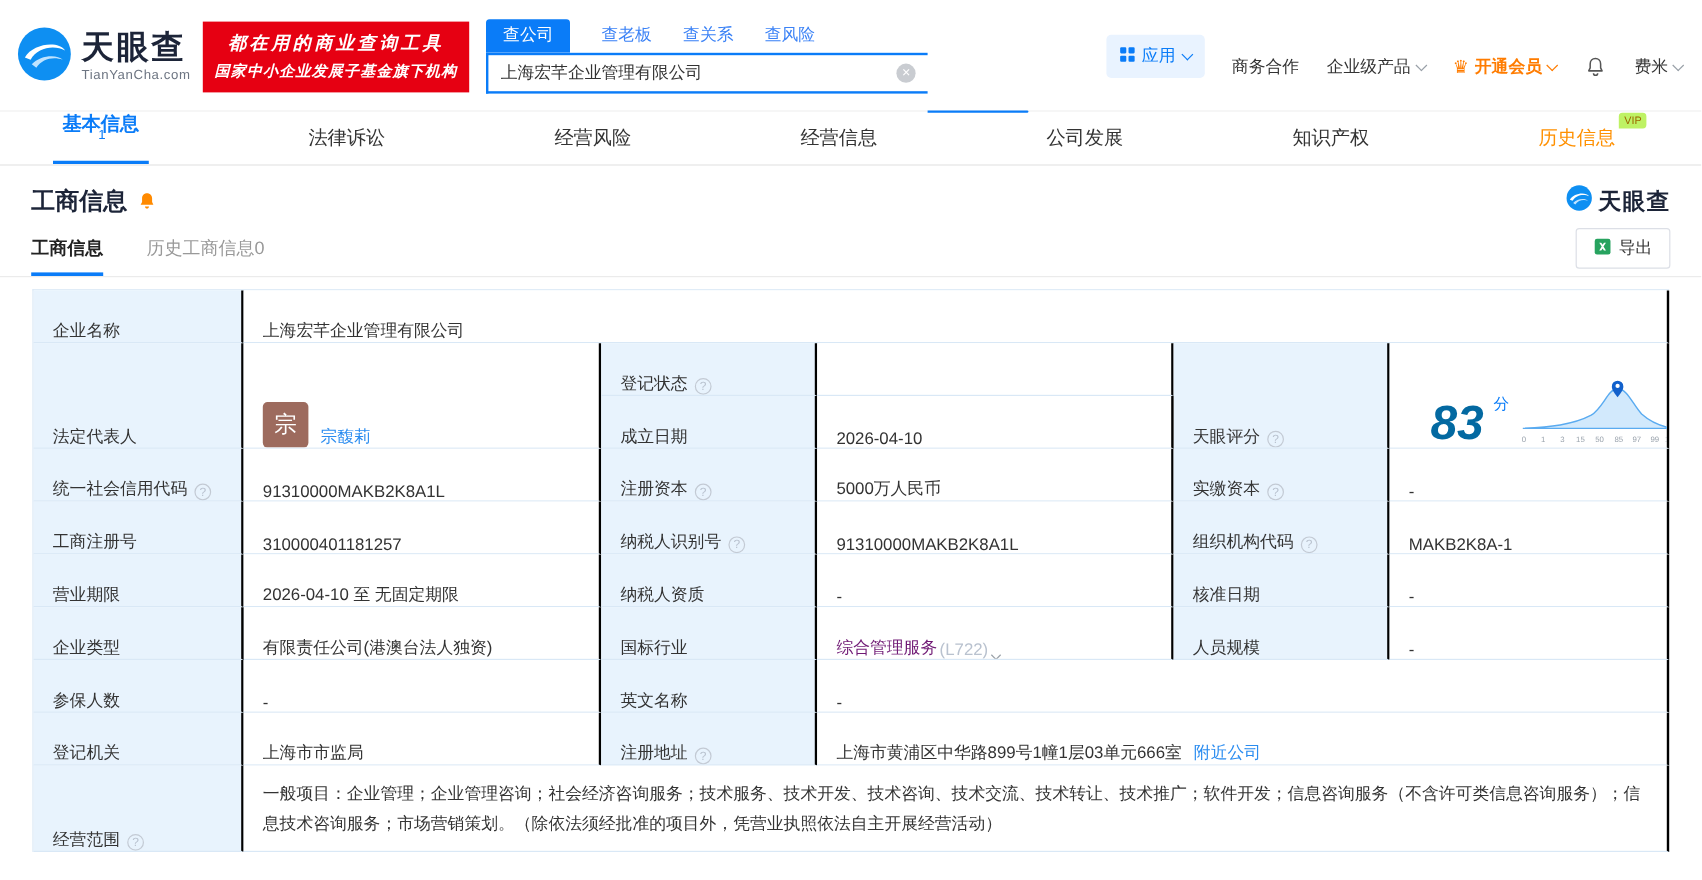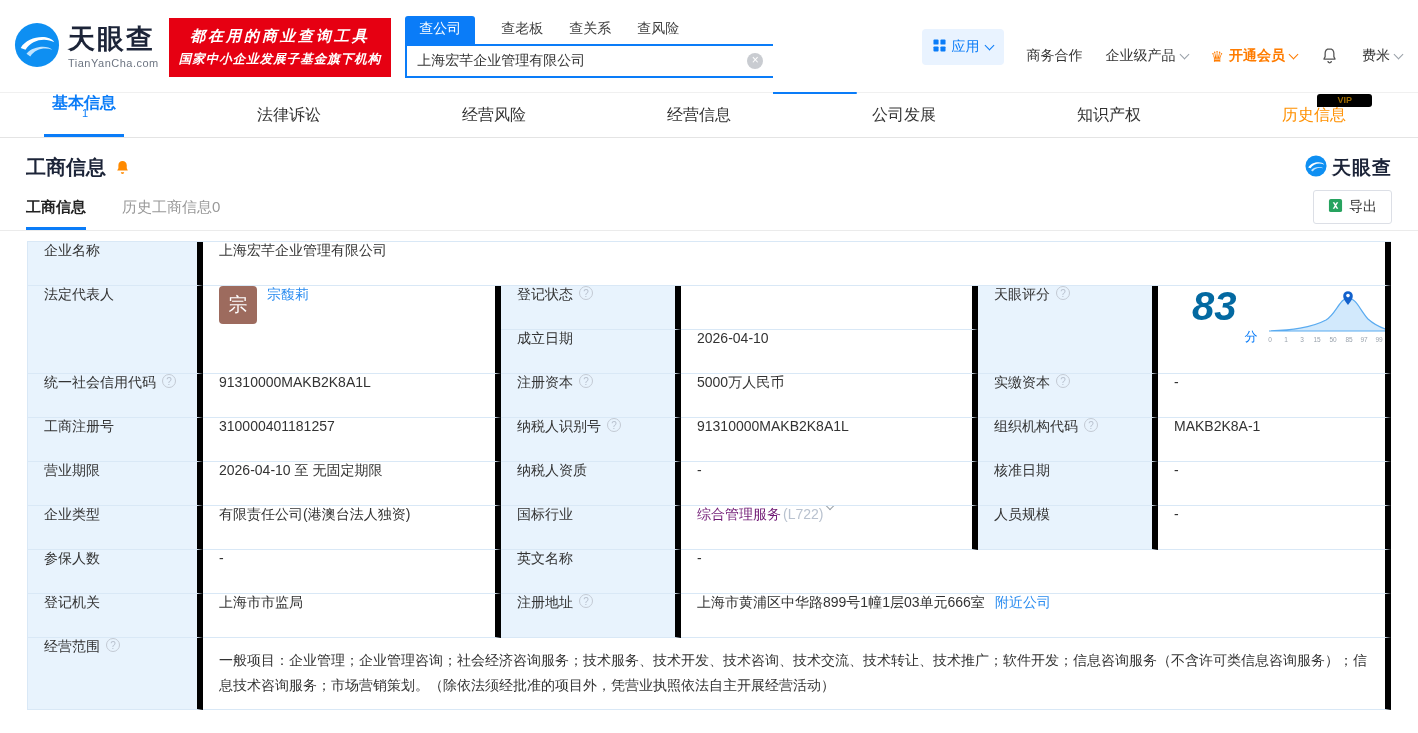--- a/index.html
+++ b/index.html
@@ -10,21 +10,21 @@
   .topbar { height:92px; display:flex; align-items:center; padding:6px 16px 4px 14px; }
   .logo { display:flex; align-items:center; gap:8px; cursor:pointer; }
   .logo-text .brand { font-size:27px; font-weight:bold; color:#1c2438; letter-spacing:2px; line-height:1; }
   .logo-text .domain { font-size:11px; color:#6d7582; margin-top:4px; letter-spacing:.5px; }
   .slogan { margin-left:10px; background:#e60012; color:#fff; text-align:center; padding:9px 10px;font-style:italic; }
   .slogan .l1 { font-size:15px; font-weight:bold; letter-spacing:3px; white-space:nowrap; }
   .slogan .l2 { font-size:12.5px; font-weight:bold; margin-top:5px; letter-spacing:1px; white-space:nowrap; }
 
   .search-area { margin-left:14px; width:452px; }
   .search-tabs { display:flex; gap:26px; align-items:flex-end; font-size:14px; }
-  .stab { padding:4px 0 6px; cursor:pointer; color:#404040; }
+  .stab { padding:4px 0 6px; cursor:pointer; color:#3b82f6; }
   .stab.active { background:#0a7cf8; color:#fff; padding:4px 14px 6px; border-radius:3px 3px 0 0; }
   .search-row { display:flex; height:34px; }
   .search-box { position:relative; flex:1; }
   .search-box input { width:100%; height:100%; border:2px solid #0a7cf8; border-right:none; padding:0 34px 0 10px; font-size:14px; color:#333; outline:none; font-family:inherit; border-radius:0; }
   .clear { position:absolute; right:10px; top:50%; transform:translateY(-50%); width:16px; height:16px; background:#c9ccd1; border-radius:50%; color:#fff; font-size:12px; line-height:15px; text-align:center; cursor:pointer; }
   .search-btn { width:84px; background:#0a7cf8; color:#fff; border:none; font-size:15px; border-radius:0 3px 3px 0; cursor:pointer; font-family:inherit;margin-top:48px; }
 
   .top-nav { margin-left:auto; display:flex; align-items:flex-end; gap:23px; font-size:14px; white-space:nowrap; }
   .app-chip { display:flex; align-items:center; gap:6px; background:#e9f3ff; color:#0a7cf8; padding:9px 11px; border-radius:4px; cursor:pointer; }
   .nav-item { display:flex; align-items:center; gap:5px; cursor:pointer; color:#333; }
@@ -34,38 +34,38 @@
   .chev.blue { border-color:#0a7cf8; }
   .chev.orange { border-color:#ff7c00; }
   .bell-btn { display:inline-flex; cursor:pointer; }
 
   
   .main-tabs { display:flex; justify-content:space-between; padding:0 64px 0 44px; border-top:1px solid #f0f0f0; border-bottom:1px solid #e4e4e4; height:46px; font-size:16px; }
   .mtab { display:flex; align-items:center; position:relative; cursor:pointer; padding:0 8px; color:#333; }
   .mtab.active { color:#0a7cf8; font-weight:bold; box-shadow:inset 0 -3px 0 #0a7cf8;flex-direction:column; }
   .mtab .sup { font-size:11px; color:#0a7cf8; margin-left:2px; transform:translateY(-7px); font-weight:normal; }
   .mtab.history { color:#ff9000; }
-  .vip-tag { position:absolute; top:1px; right:-18px; background:#000000; color:#9c6a00; font-size:9px; font-weight:bold; padding:1px 20px; border-radius:3px 3px 3px 0; line-height:1.2; }
+  .vip-tag { position:absolute; top:1px; right:-18px; background:#bef264; color:#9c6a00; font-size:9px; font-weight:normal; padding:1px 4px; border-radius:3px 3px 3px 0; line-height:1.2; }
 
   
   .section-head { display:flex; align-items:center; padding:16px 26px 8px 26px; }
   .section-head h2 { font-size:20px; margin:0; color:#1c2438; }
   .bell-orange { margin-left:8px; display:inline-flex; cursor:pointer; }
   .watermark { margin-left:auto; display:flex; align-items:center; gap:5px; }
   .watermark .wm-text { font-size:19px; font-weight:bold; color:#1c2438; letter-spacing:1px; }
 
   
   .subtabs { display:flex; align-items:flex-end; padding:0 26px; border-bottom:1px solid #ebebeb; height:42px; }
   .sub { margin-right:36px; padding-bottom:13px; font-size:15px; color:#999; cursor:pointer; }
   .sub.active { color:#222; font-weight:bold; border-bottom:3px solid #0a7cf8; padding-bottom:10px; }
   .export { margin-left:auto; margin-bottom:6px; display:flex; align-items:center; gap:6px; border:1px solid #dcdfe6; background:#fff; border-radius:3px; padding:7px 14px; font-size:14px; color:#333; cursor:pointer; font-family:inherit; }
 
   
   .table { margin:10px 27px 0 27px; display:grid; grid-template-columns:175px 298px 180px 297px 180px 1fr; grid-template-rows:repeat(9,44px) 72px; border-top:1px solid #d9e8f6; border-left:1px solid #d9e8f6; font-size:14px; }
-  .cell { display:flex; align-items:flex-start; padding:0 16px; border-right:6px solid #000000; border-bottom:1px solid #d9e8f6; background:#fff; overflow:hidden; }
+  .cell { display:flex; align-items:flex-end; padding:0 16px; border-right:2px solid #000000; border-bottom:1px solid #d9e8f6; background:#fff; overflow:hidden; }
   .lbl { background:#e8f3fd; color:#333; }
   .q { width:14px; height:14px; border:1px solid #c3cad4; border-radius:50%; color:#b9c2cf; font-size:10px; display:inline-flex; align-items:center; justify-content:center; margin-left:6px; flex:none; cursor:pointer; }
   .link { color:#2a8cf0; cursor:pointer; }
   .avatar { width:38px; height:38px; background:#9d6b5e; color:#fff; border-radius:4px; display:flex; align-items:center; justify-content:center; font-size:19px; margin-right:10px; flex:none; }
   .score-cell { gap:8px; padding-left:34px; }
   .score-num { font-size:40px; font-weight:bold; font-style:italic; color:#0369a1; line-height:1; }
   .score-unit { font-size:13px; color:#0a7cf8; align-self:center; margin-top:14px; }
   .industry-main { color:#701a75;font-family:Liberation Serif, serif; }
   .industry-code { color:#b9c2cf; margin:0 4px 0 2px; }
   .chev.small { width:6px; height:6px; margin-top:-3px; }

